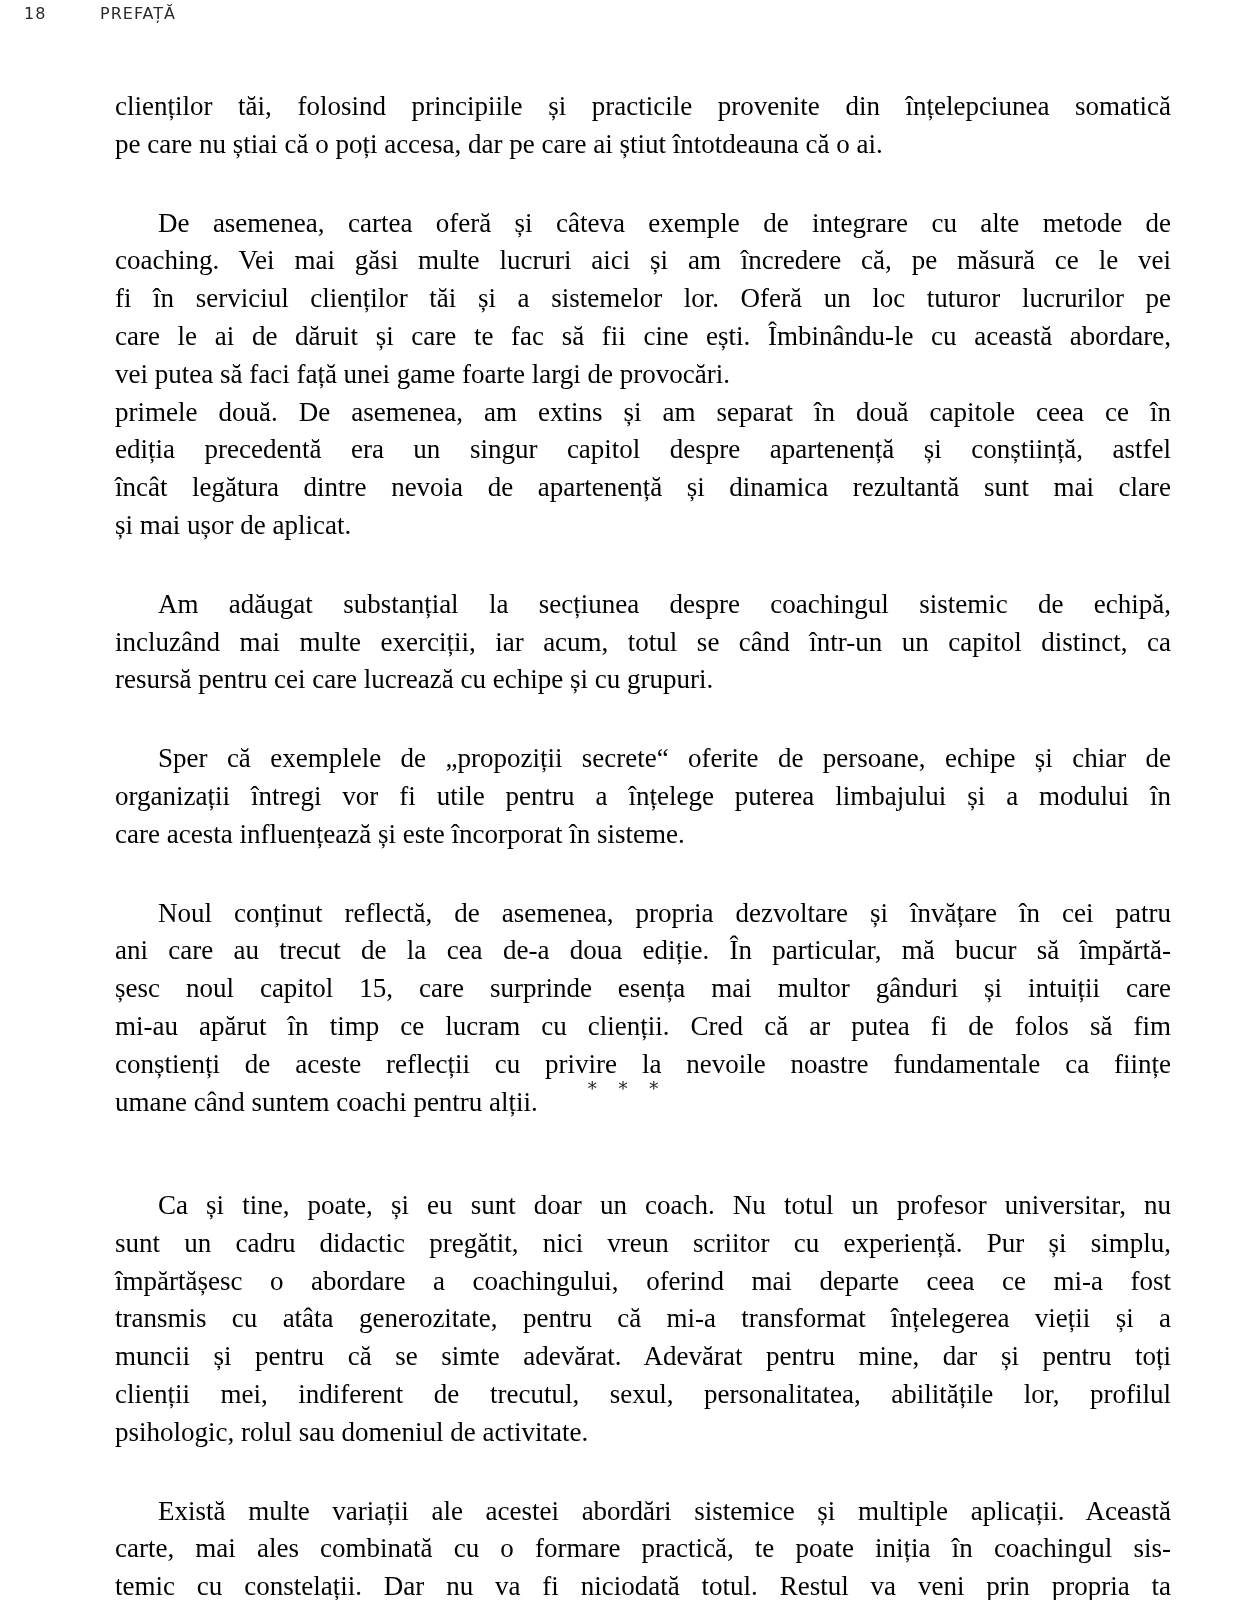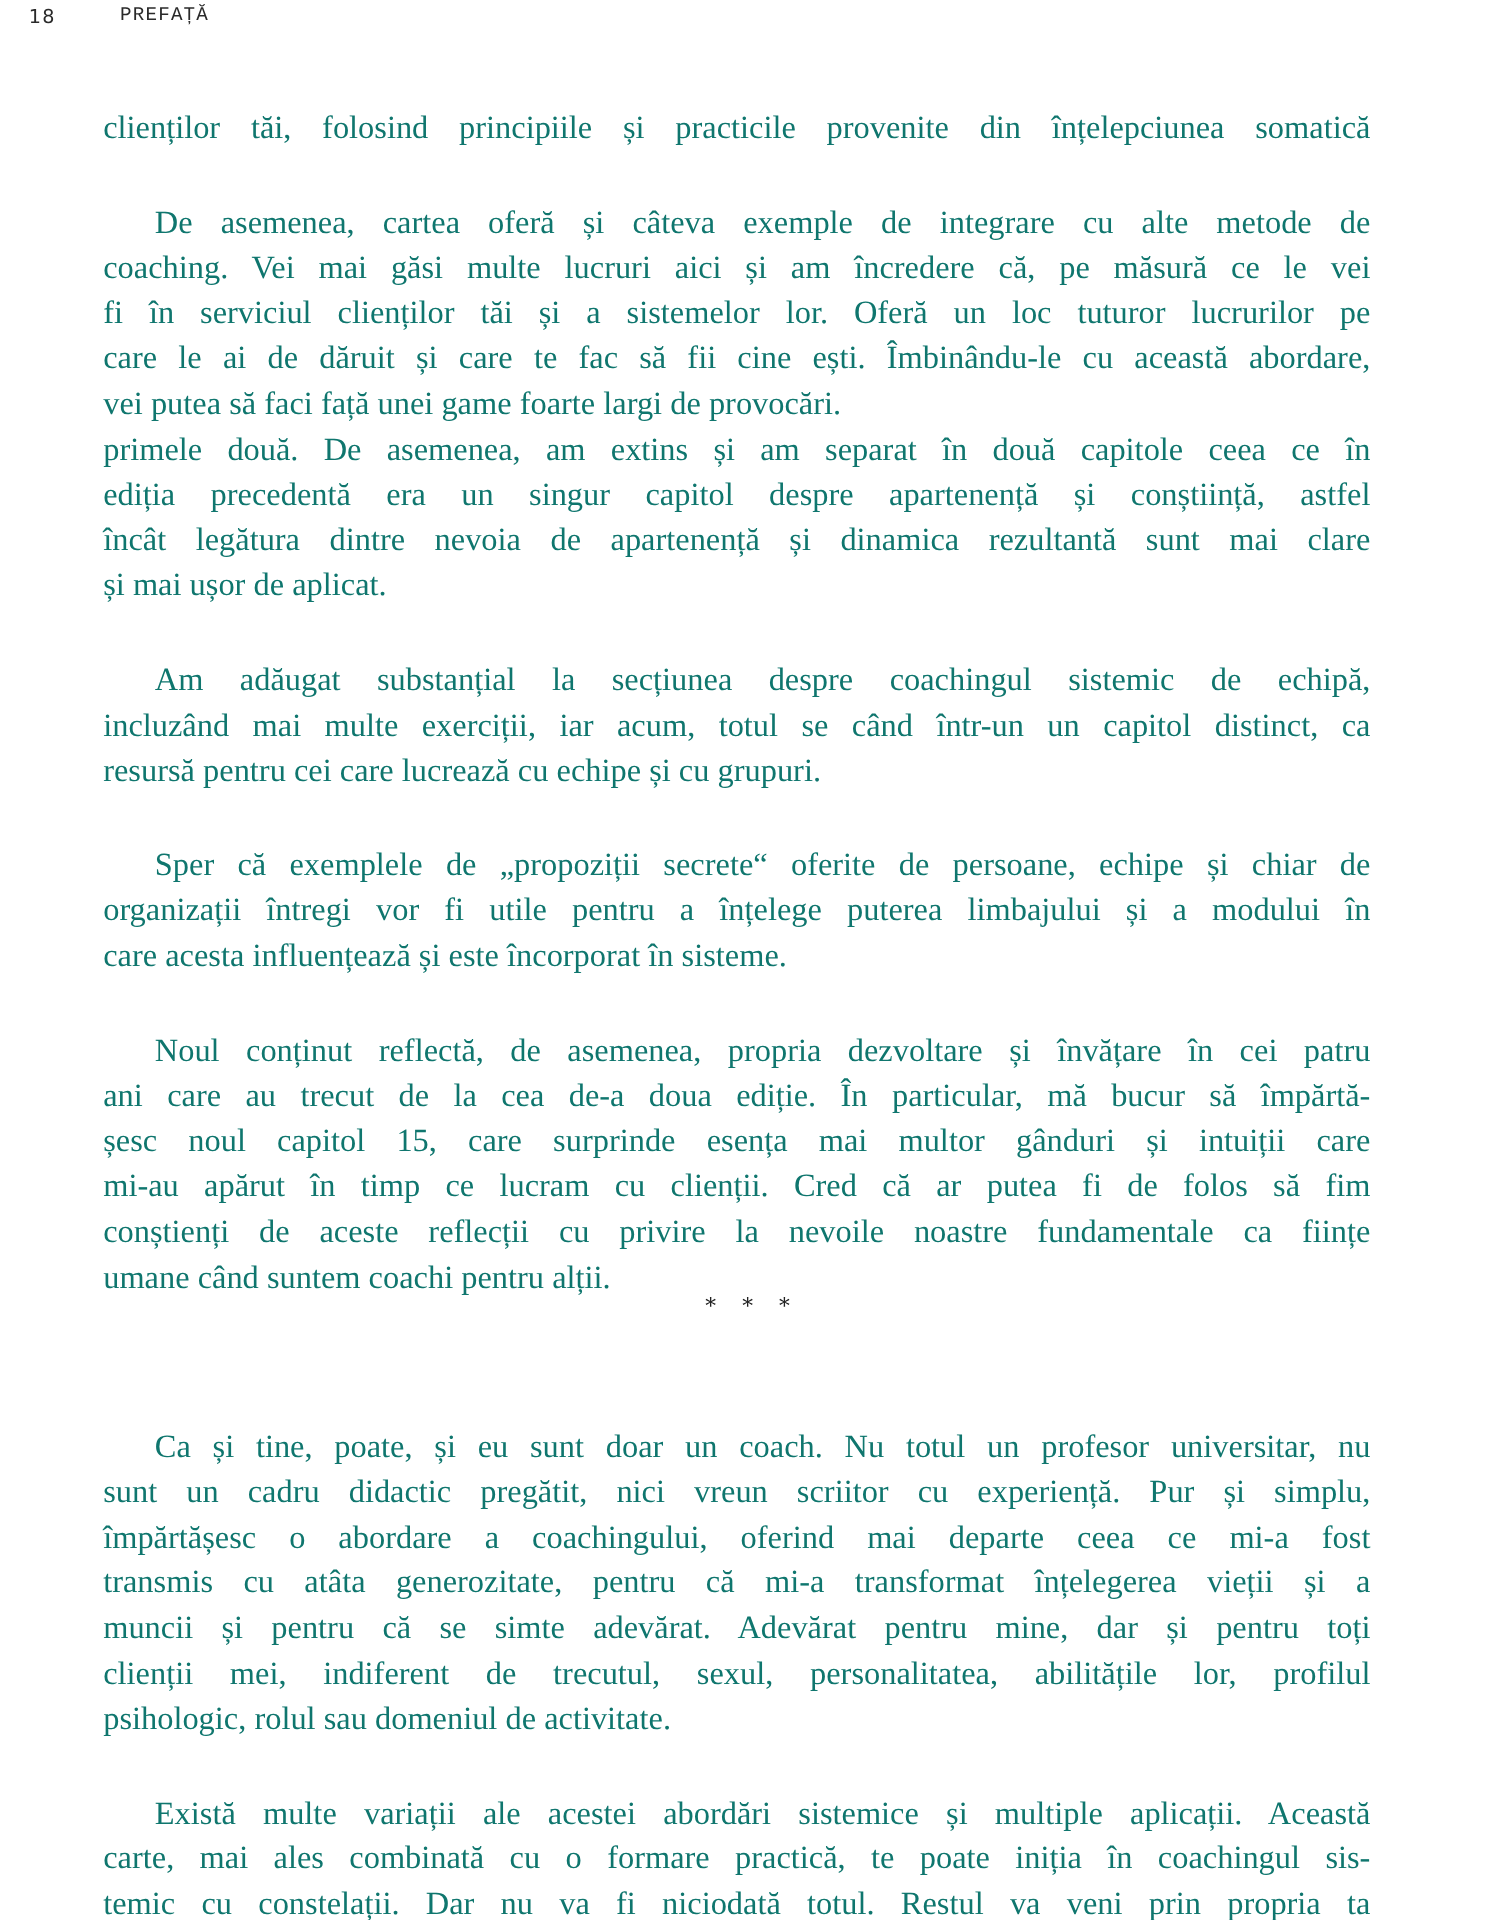--- a/index.html
+++ b/index.html
@@ -27,29 +27,28 @@
   .page-number {
     position: absolute;
     left: 24px;
     top: 0;
   }
   .section-title {
     position: absolute;
     left: 100px;
     top: 0;
     white-space: nowrap;
-    font-family: Liberation Mono, monospace;
   }
   .text-block {
     position: absolute;
-    left: 86px;
+    left: 115px;
     width: 1056px;
     font-family: "Liberation Serif", "DejaVu Serif", serif;
     font-size: 27px;
-    color: #0f766e;
+    color: #000000;
   }
   .block-1 { top: 88px; }
   .block-2 { top: 1146px; }
   .para { margin: 0; }
   .line {
     display: block;
     height: 37.8px;
     line-height: 37.8px;
     text-align: justify;
     text-align-last: justify;
@@ -81,20 +80,21 @@
 <body>
 
 <div class="running-head">
   <span class="page-number">18</span>
   <span class="section-title">PREFAȚĂ</span>
 </div>
 
 <div class="text-block block-1">
     <div class="para">
       <span class="line">clienților tăi, folosind principiile și practicile provenite din înțelepciunea somatică</span>
+      <span class="line last">pe care nu știai că o poți accesa, dar pe care ai știut întotdeauna că o ai.</span>
     </div>
     <div class="para">
       <span class="line indent">De asemenea, cartea oferă și câteva exemple de integrare cu alte metode de</span>
       <span class="line">coaching. Vei mai găsi multe lucruri aici și am încredere că, pe măsură ce le vei</span>
       <span class="line">fi în serviciul clienților tăi și a sistemelor lor. Oferă un loc tuturor lucrurilor pe</span>
       <span class="line">care le ai de dăruit și care te fac să fii cine ești. Îmbinându-le cu această abordare,</span>
       <span class="line last">vei putea să faci față unei game foarte largi de provocări.</span>
     </div>
     <div class="para">
       <span class="line">primele două. De asemenea, am extins și am separat în două capitole ceea ce în</span>

